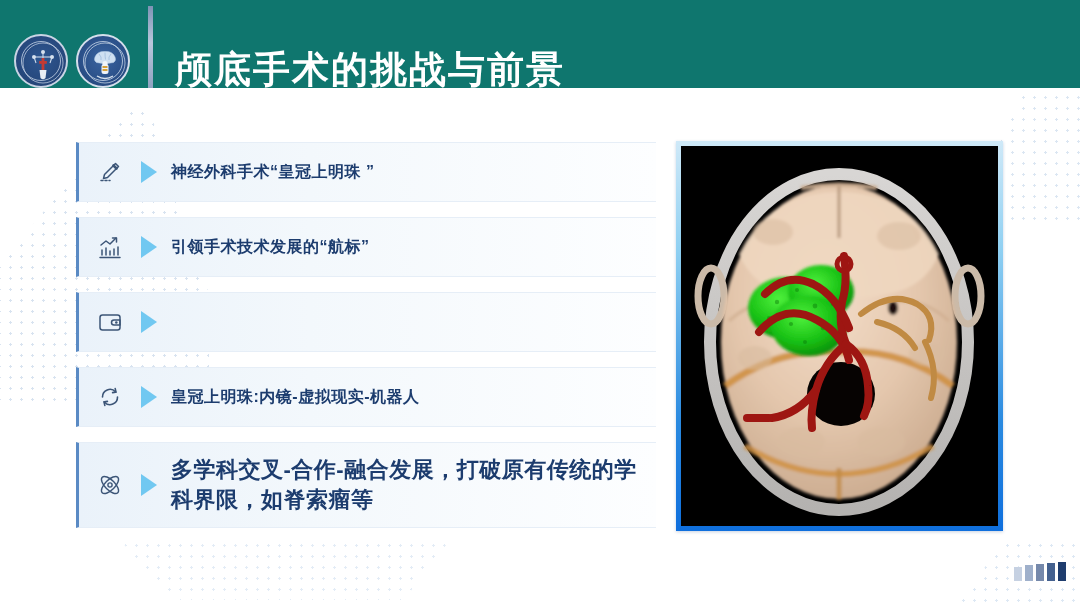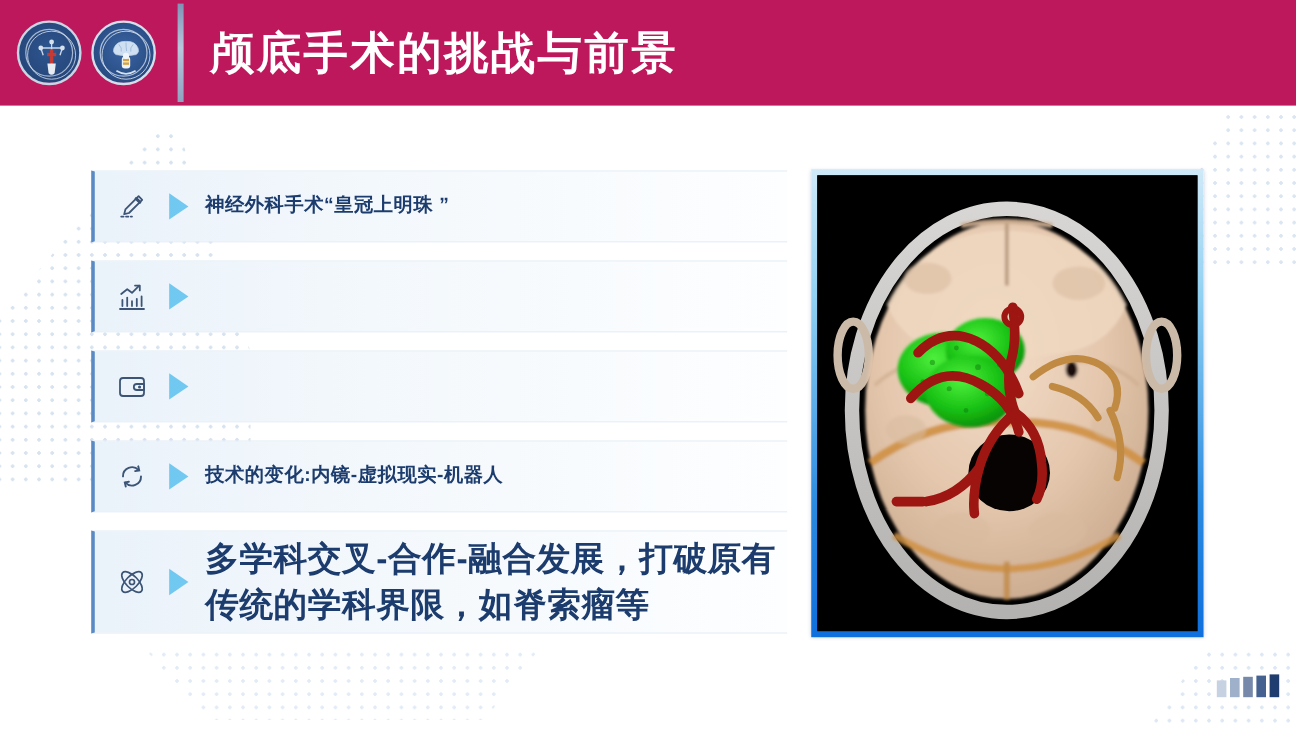--- a/index.html
+++ b/index.html
@@ -12,23 +12,23 @@
     overflow: hidden;
     position: relative;
   }
 
   
   .header {
     position: absolute;
     left: 0; top: 0;
     width: 1080px;
     height: 88px;
-    background: #be185d;
+    background: #0f766e;
     display: flex;
-    align-items: center;
+    align-items: flex-end;
   }
   .logos {
     display: flex;
     align-items: center;
     gap: 8px;
     margin-left: 14px;
   }
   .logo {
     width: 54px;
     height: 54px;
@@ -166,21 +166,21 @@
     border-left: 16px solid #5bc0ef;
     opacity: 0.85;
   }
   .row-text {
     font-size: 16px;
     font-weight: bold;
     color: #1c3c6e;
     letter-spacing: 0.5px;
     line-height: 1.35;
   }
-  .row.tall .row-text { font-size: 28px; }
+  .row.tall .row-text { font-size: 22px; }
 
   
   .img-frame {
     position: absolute;
     left: 676px; top: 141px;
     width: 327px; height: 390px;
     padding: 5px;
     background: linear-gradient(180deg, #cfe9f8 0%, #8fd0f2 28%, #2a8ae0 72%, #0f6fdd 100%);
     box-shadow: 0 1px 3px rgba(40,80,140,0.25);
   }
@@ -270,20 +270,21 @@
   <div class="row">
     <span class="row-icon">
       <svg width="26" height="26" viewBox="0 0 26 26" fill="none" stroke="#3c5577" stroke-width="1.5" stroke-linecap="round" stroke-linejoin="round">
         <path d="M4 11 l5 -4 4 3 6 -6"></path>
         <path d="M15.5 4 h4 v4"></path>
         <path d="M5 21 v-5 M9 21 v-7 M13 21 v-4 M17 21 v-6 M21 21 v-8"></path>
         <path d="M3 23.5 h20"></path>
       </svg>
     </span>
     <span class="row-arrow"></span>
+    <span class="row-text">引领手术技术发展的“航标”</span>
   </div>
 
   <div class="row">
     <span class="row-icon">
       <svg width="26" height="26" viewBox="0 0 26 26" fill="none" stroke="#3c5577" stroke-width="1.5" stroke-linejoin="round">
         <rect x="3" y="6" width="20" height="15" rx="2.5"></rect>
         <path d="M17 11 h6 v5 h-6 a2.5 2.5 0 0 1 0 -5 z"></path>
         <circle cx="19.3" cy="13.5" r="1.3" fill="#3c5577" stroke="none"></circle>
       </svg>
     </span>
@@ -293,21 +294,21 @@
   <div class="row">
     <span class="row-icon">
       <svg width="26" height="26" viewBox="0 0 26 26" fill="none" stroke="#3c5577" stroke-width="1.6" stroke-linecap="round">
         <path d="M20.5 13 a7.5 7.5 0 0 1 -13 5.2"></path>
         <path d="M5.5 13 a7.5 7.5 0 0 1 13 -5.2"></path>
         <path d="M18.2 4.6 l0.8 3.4 -3.4 0.6"></path>
         <path d="M7.8 21.4 l-0.8 -3.4 3.4 -0.6"></path>
       </svg>
     </span>
     <span class="row-arrow"></span>
-    <span class="row-text">技术的变化:内镜-虚拟现实-机器人</span>
+    <span class="row-text">皇冠上明珠:内镜-虚拟现实-机器人</span>
   </div>
 
   <div class="row tall">
     <span class="row-icon">
       <svg width="28" height="28" viewBox="0 0 28 28" fill="none" stroke="#3c5577" stroke-width="1.4">
         <ellipse cx="14" cy="14" rx="11" ry="5" transform="rotate(45 14 14)"></ellipse>
         <ellipse cx="14" cy="14" rx="11" ry="5" transform="rotate(-45 14 14)"></ellipse>
         <circle cx="14" cy="14" r="2.1"></circle>
       </svg>
     </span>

